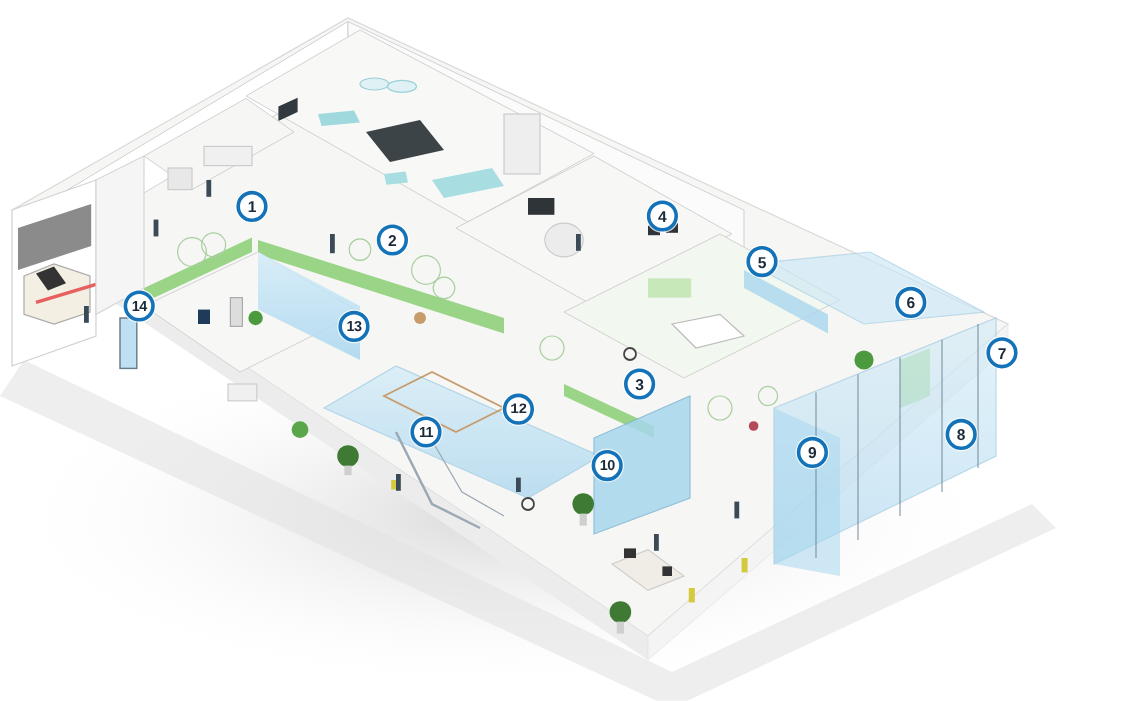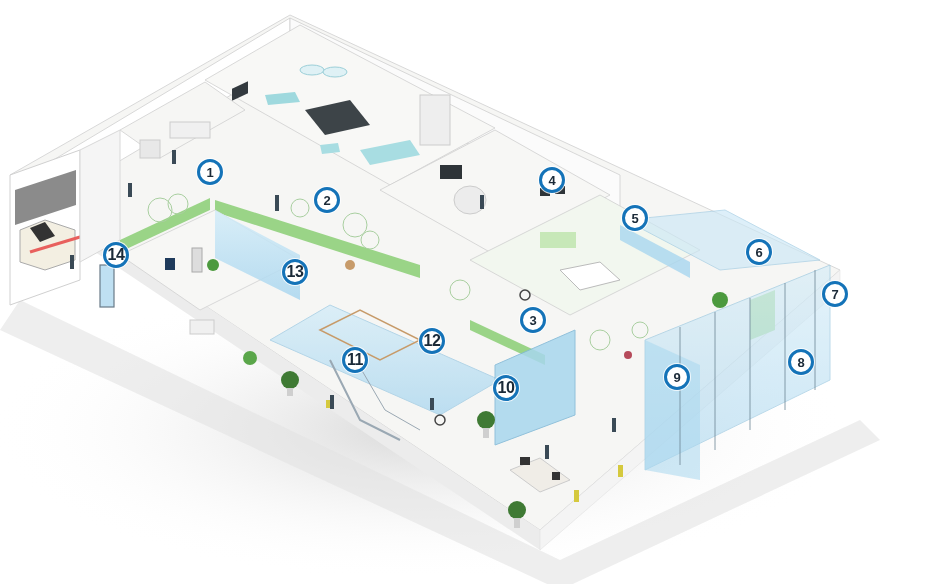--- a/index.html
+++ b/index.html
@@ -2,21 +2,21 @@
 <html><head>
 <meta charset="utf-8">
 <style>
   html, body { margin:0; padding:0; background:#ffffff; }
   body { width:952px; height:584px; position:relative; overflow:hidden; font-family:"Liberation Sans", sans-serif; }
   #scene { position:absolute; left:0; top:0; width:952px; height:584px; }
   .marker { position:absolute; width:26px; height:26px; margin-left:-13px; margin-top:-13px; border-radius:50%;
     background:#ffffff; border:3px solid #1473b8; box-sizing:border-box; display:flex; align-items:center; justify-content:center;
     font-family:"Liberation Sans", sans-serif; font-weight:bold; font-size:13px; color:#1b2a38; cursor:pointer;
     box-shadow:0 0 0 1px rgba(255,255,255,0.8); }
-  .marker.two { font-size:16px; letter-spacing:-0.5px;text-align:center; }
+  .marker.two { font-size:12px; letter-spacing:-0.5px;text-align:center; }
 </style>
 </head>
 <body>
 
 <svg id="scene" viewBox="0 0 952 584" xmlns="http://www.w3.org/2000/svg">
   <defs>
     <radialGradient id="shadowGrad" cx="0.5" cy="0.5" r="0.5">
       <stop offset="0" stop-color="#d4d4d4" stop-opacity="0.9"></stop>
       <stop offset="1" stop-color="#ffffff" stop-opacity="0"></stop>
     </radialGradient>
@@ -187,15 +187,15 @@
 <div class="marker" style="left:327px;top:200px;">2</div>
 <div class="marker" style="left:533px;top:320px;">3</div>
 <div class="marker" style="left:552px;top:180px;">4</div>
 <div class="marker" style="left:635px;top:218px;">5</div>
 <div class="marker" style="left:759px;top:252px;">6</div>
 <div class="marker" style="left:835px;top:294px;">7</div>
 <div class="marker" style="left:801px;top:362px;">8</div>
 <div class="marker" style="left:677px;top:377px;">9</div>
 <div class="marker two" style="left:506px;top:388px;">10</div>
 <div class="marker two" style="left:355px;top:360px;">11</div>
-<div class="marker two" style="left:432px;top:341px;">12</div>
+<div class="marker two" style="left:432px;top:341px;font-family:Liberation Mono, monospace;">12</div>
 <div class="marker two" style="left:262px;top:272px;margin-left:20px;">13</div>
 <div class="marker two" style="left:116px;top:255px;">14</div>
 
 </body></html>

